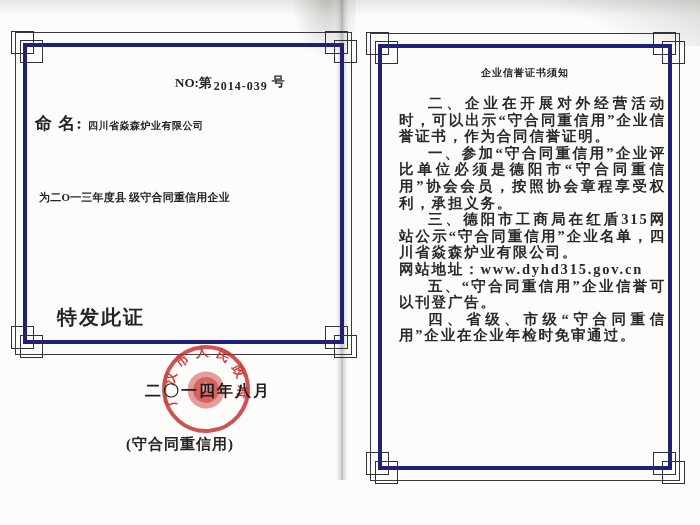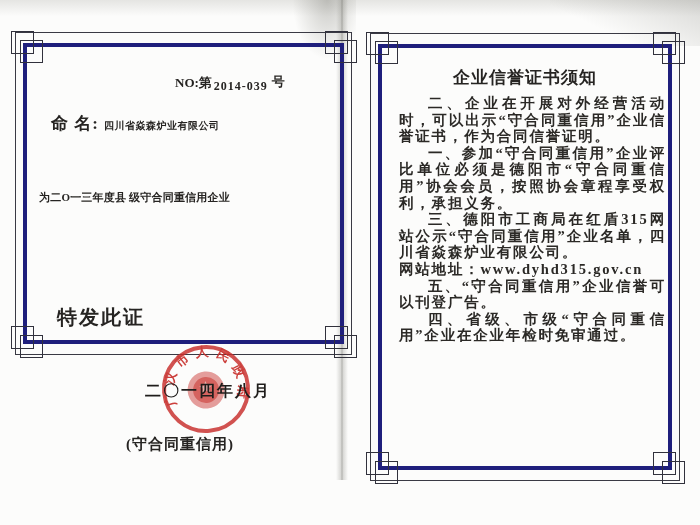--- a/index.html
+++ b/index.html
@@ -26,30 +26,30 @@
   .frame-blue{position:absolute;left:8px;top:11px;right:8px;bottom:11px;border:4.5px solid #1f1f7c;}
   .sq{position:absolute;width:21px;height:21px;border:1.5px solid #31313c;background:transparent;}
   .tl1{left:-4px;top:-1px}.tl2{left:5px;top:8px}
   .tr1{right:4px;top:-1px}.tr2{right:-5px;top:8px}
   .bl1{left:-4px;bottom:6px}.bl2{left:5px;bottom:-3px}
   .br1{right:4px;bottom:6px}.br2{right:-5px;bottom:-3px}
   
   .no-line{position:absolute;left:160px;top:42px;font-size:13px;font-weight:700;white-space:nowrap;}
   .no-num{font-size:12px;position:relative;top:3px;letter-spacing:1px;margin:0 2px;}
   .no-suffix{position:relative;top:-1px;margin-left:2px;}
-  .name-line{position:absolute;left:36px;top:80px;display:flex;align-items:baseline;white-space:nowrap;}
+  .name-line{position:absolute;left:20px;top:80px;display:flex;align-items:baseline;white-space:nowrap;}
   .name-label{font-size:17px;font-weight:700;letter-spacing:1px;}
   .company{font-size:10px;font-weight:700;margin-left:5px;letter-spacing:.5px;}
   .award{position:absolute;left:24px;top:158px;font-size:11px;font-weight:700;white-space:nowrap;letter-spacing:.2px;}
   .tefa{position:absolute;left:42px;top:272px;font-size:20px;font-weight:700;letter-spacing:2px;white-space:nowrap;}
   .seal{position:absolute;left:143px;top:309px;width:96px;height:96px;transform:rotate(-5deg);opacity:.92;}
   .date-line{position:absolute;left:130px;top:349px;font-size:16px;font-weight:700;letter-spacing:2px;white-space:nowrap;z-index:5;color:#1f1d1b;}
   .validity{position:absolute;left:111px;top:403px;font-size:15px;font-weight:700;letter-spacing:1px;white-space:nowrap;}
   
-  .notice-title{position:absolute;left:0;top:33px;width:100%;text-align:center;font-size:17px;font-weight:700;letter-spacing:1px;}
+  .notice-title{position:absolute;left:0;top:33px;width:100%;text-align:center;font-size:10px;font-weight:700;letter-spacing:1px;}
   .notice-body{position:absolute;left:29px;top:62px;width:267px;font-size:14.5px;line-height:16.6px;letter-spacing:1.8px;font-weight:700;text-align:justify;color:#2b2926;}
   .notice-body p{margin:0;text-indent:2em;}
   .notice-body p.no-indent{text-indent:0;}
 </style>
 </head>
 <body>
 
 <div class="photo">
   <div class="shade-top"></div>
   <div class="shade-tr"></div>

